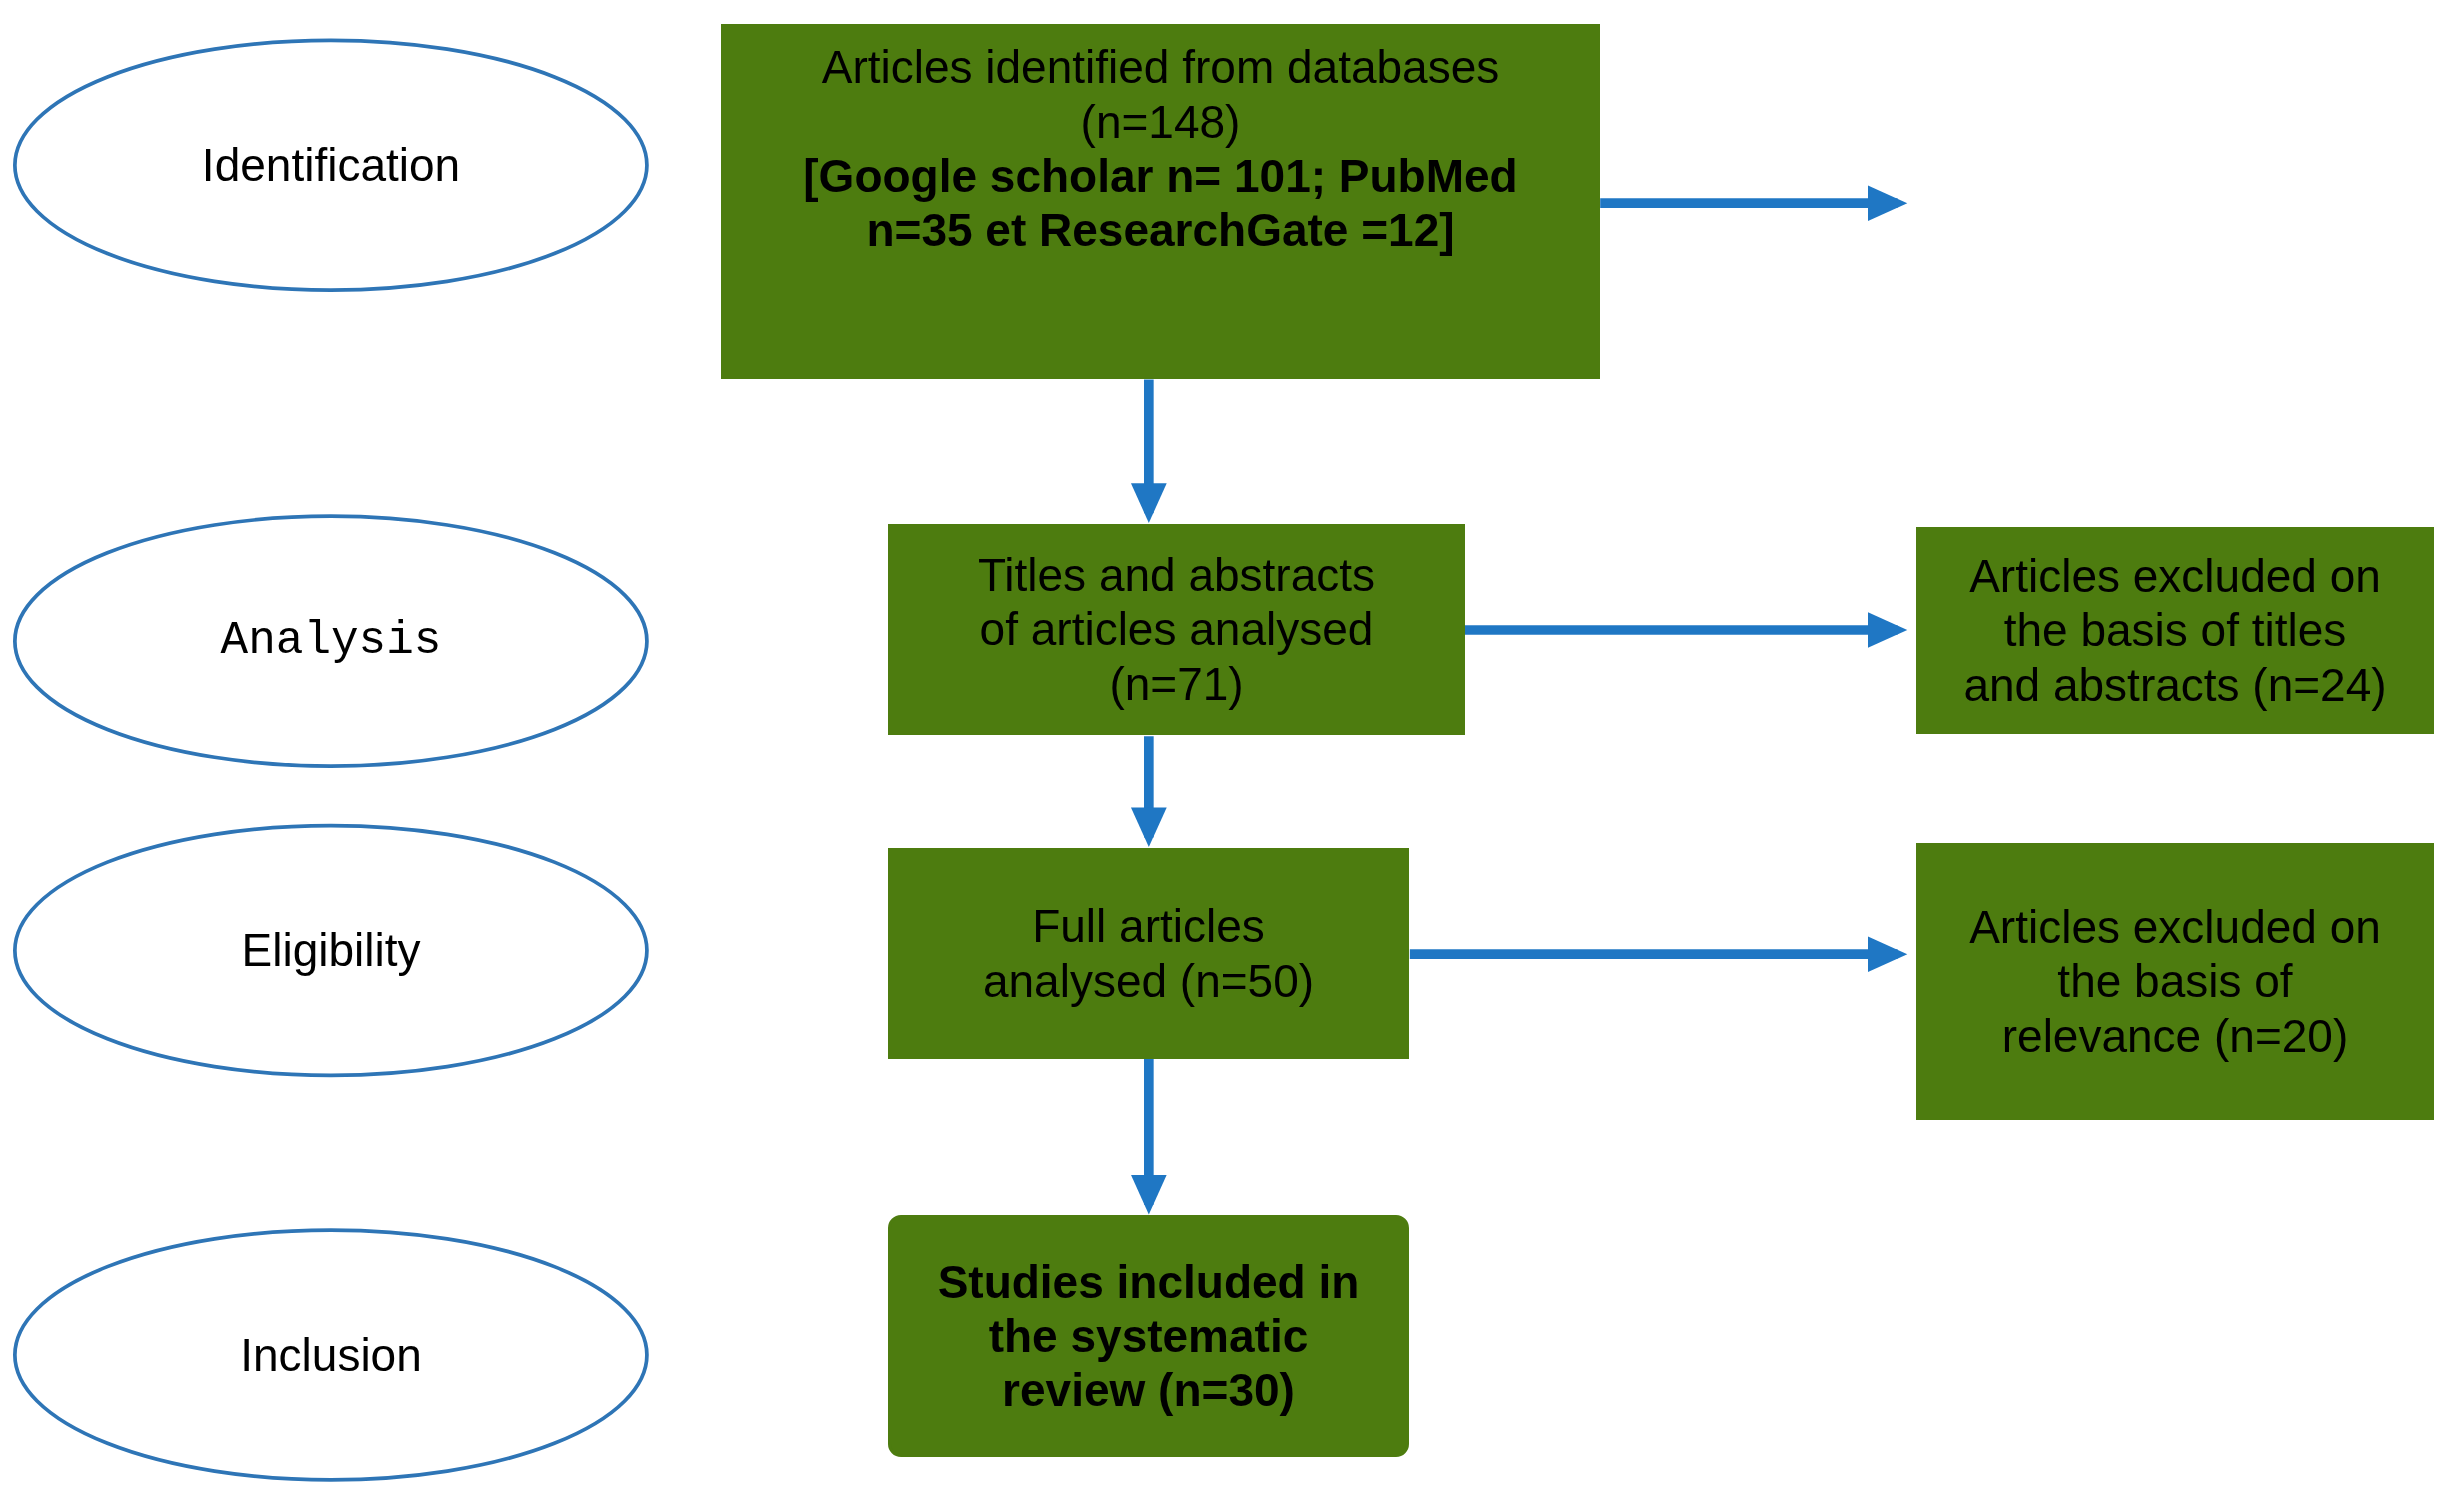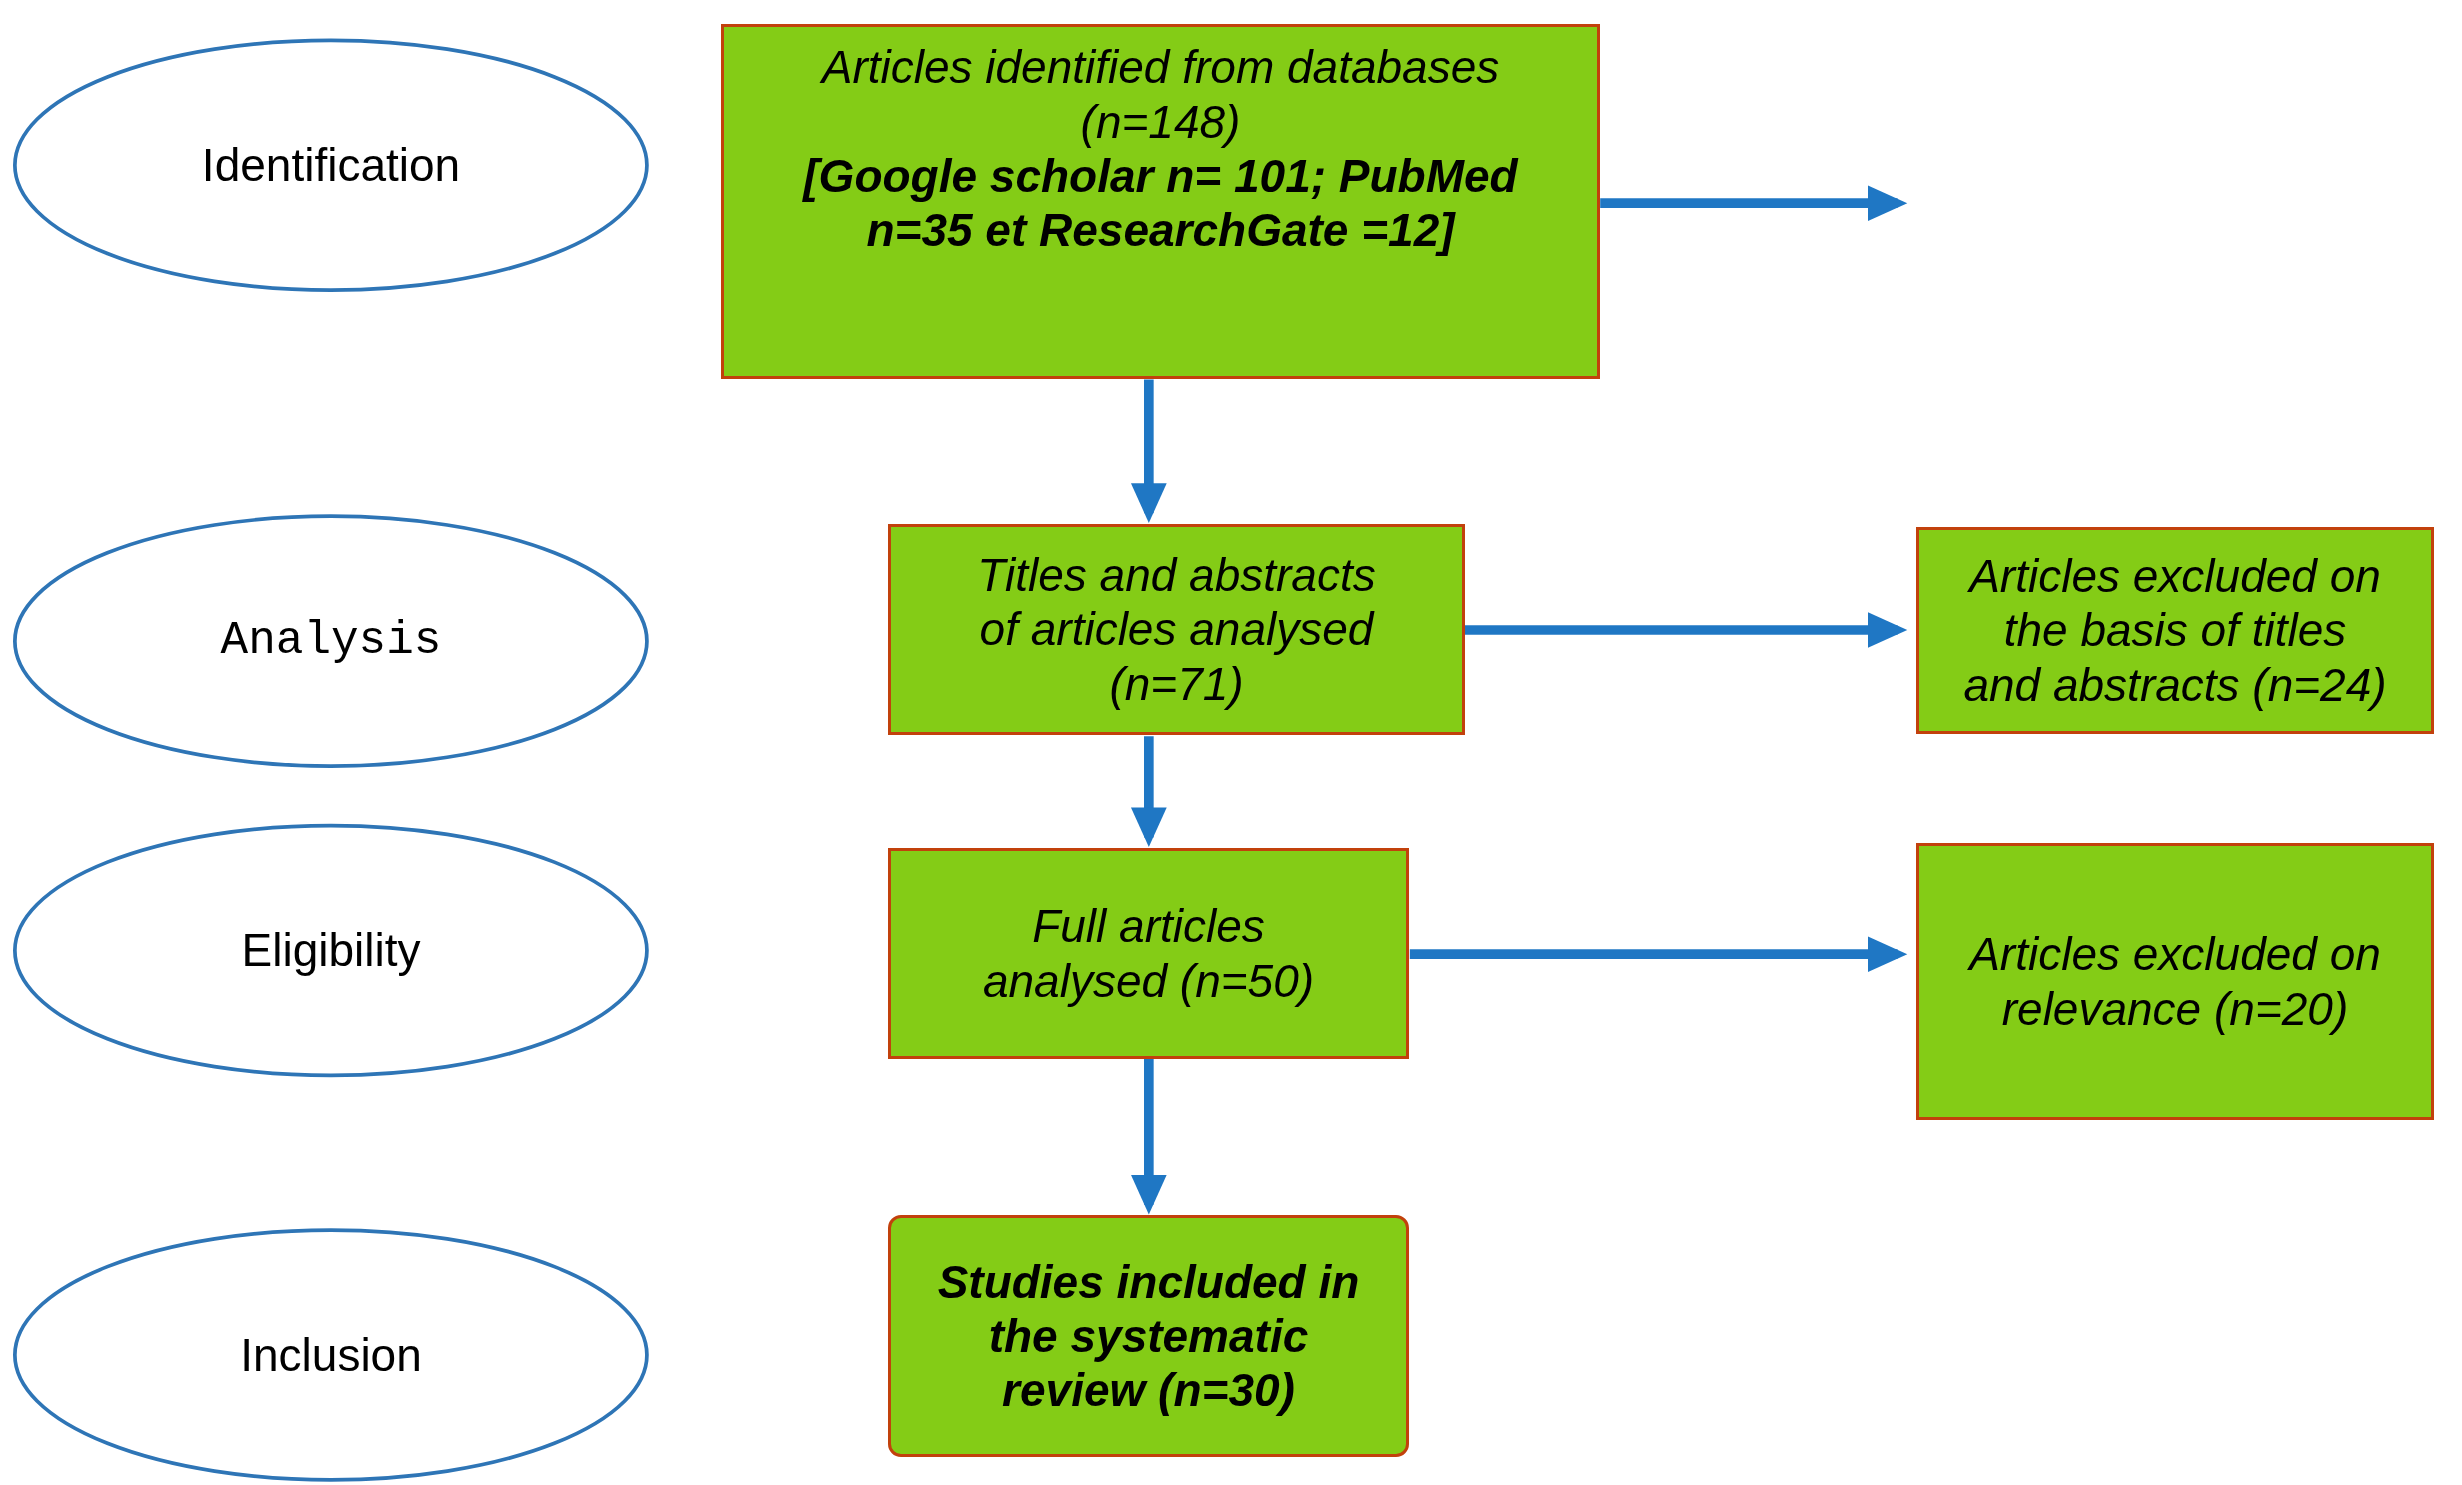--- a/index.html
+++ b/index.html
@@ -33,27 +33,26 @@
     text-align: center;
     font-size: 46px;
     color: #000000;
     line-height: 1.1;
     letter-spacing: 0px;
     pointer-events: none;
   }
   .flow-box {
     position: absolute;
     box-sizing: border-box;
-    border: 3px solid #c2410c;
-    background: #84cc16;
+    border: 3px solid #4d7c0f;
+    background: #4d7c0f;
     display: flex;
     align-items: center;
     justify-content: center;
     padding: 4.5px 10.4px;
-    font-style: italic;
   }
   .flow-box-text {
     text-align: center;
     font-size: 46px;
     line-height: 1.18;
     color: #000000;
     width: 100%;
   }
   .flow-box-text .bold {
     font-weight: bold;
@@ -143,20 +142,21 @@
   <div class="flow-box" style="left:888px; top:848px; width:521px; height:211px;">
     <div class="flow-box-text">
       <span class="line-part">Full articles</span>
       <span class="line-part">analysed (n=50)</span>
     </div>
   </div>
 
   <div class="flow-box" style="left:1916px; top:843px; width:518px; height:277px;">
     <div class="flow-box-text">
       <span class="line-part">Articles excluded on</span>
+      <span class="line-part">the basis of</span>
       <span class="line-part">relevance (n=20)</span>
     </div>
   </div>
 
   <div class="flow-box bold-box" style="left:888px; top:1215px; width:521px; height:242px;border-radius:13px;">
     <div class="flow-box-text">
       <span class="line-part">Studies included in</span>
       <span class="line-part">the systematic</span>
       <span class="line-part">review (n=30)</span>
     </div>

